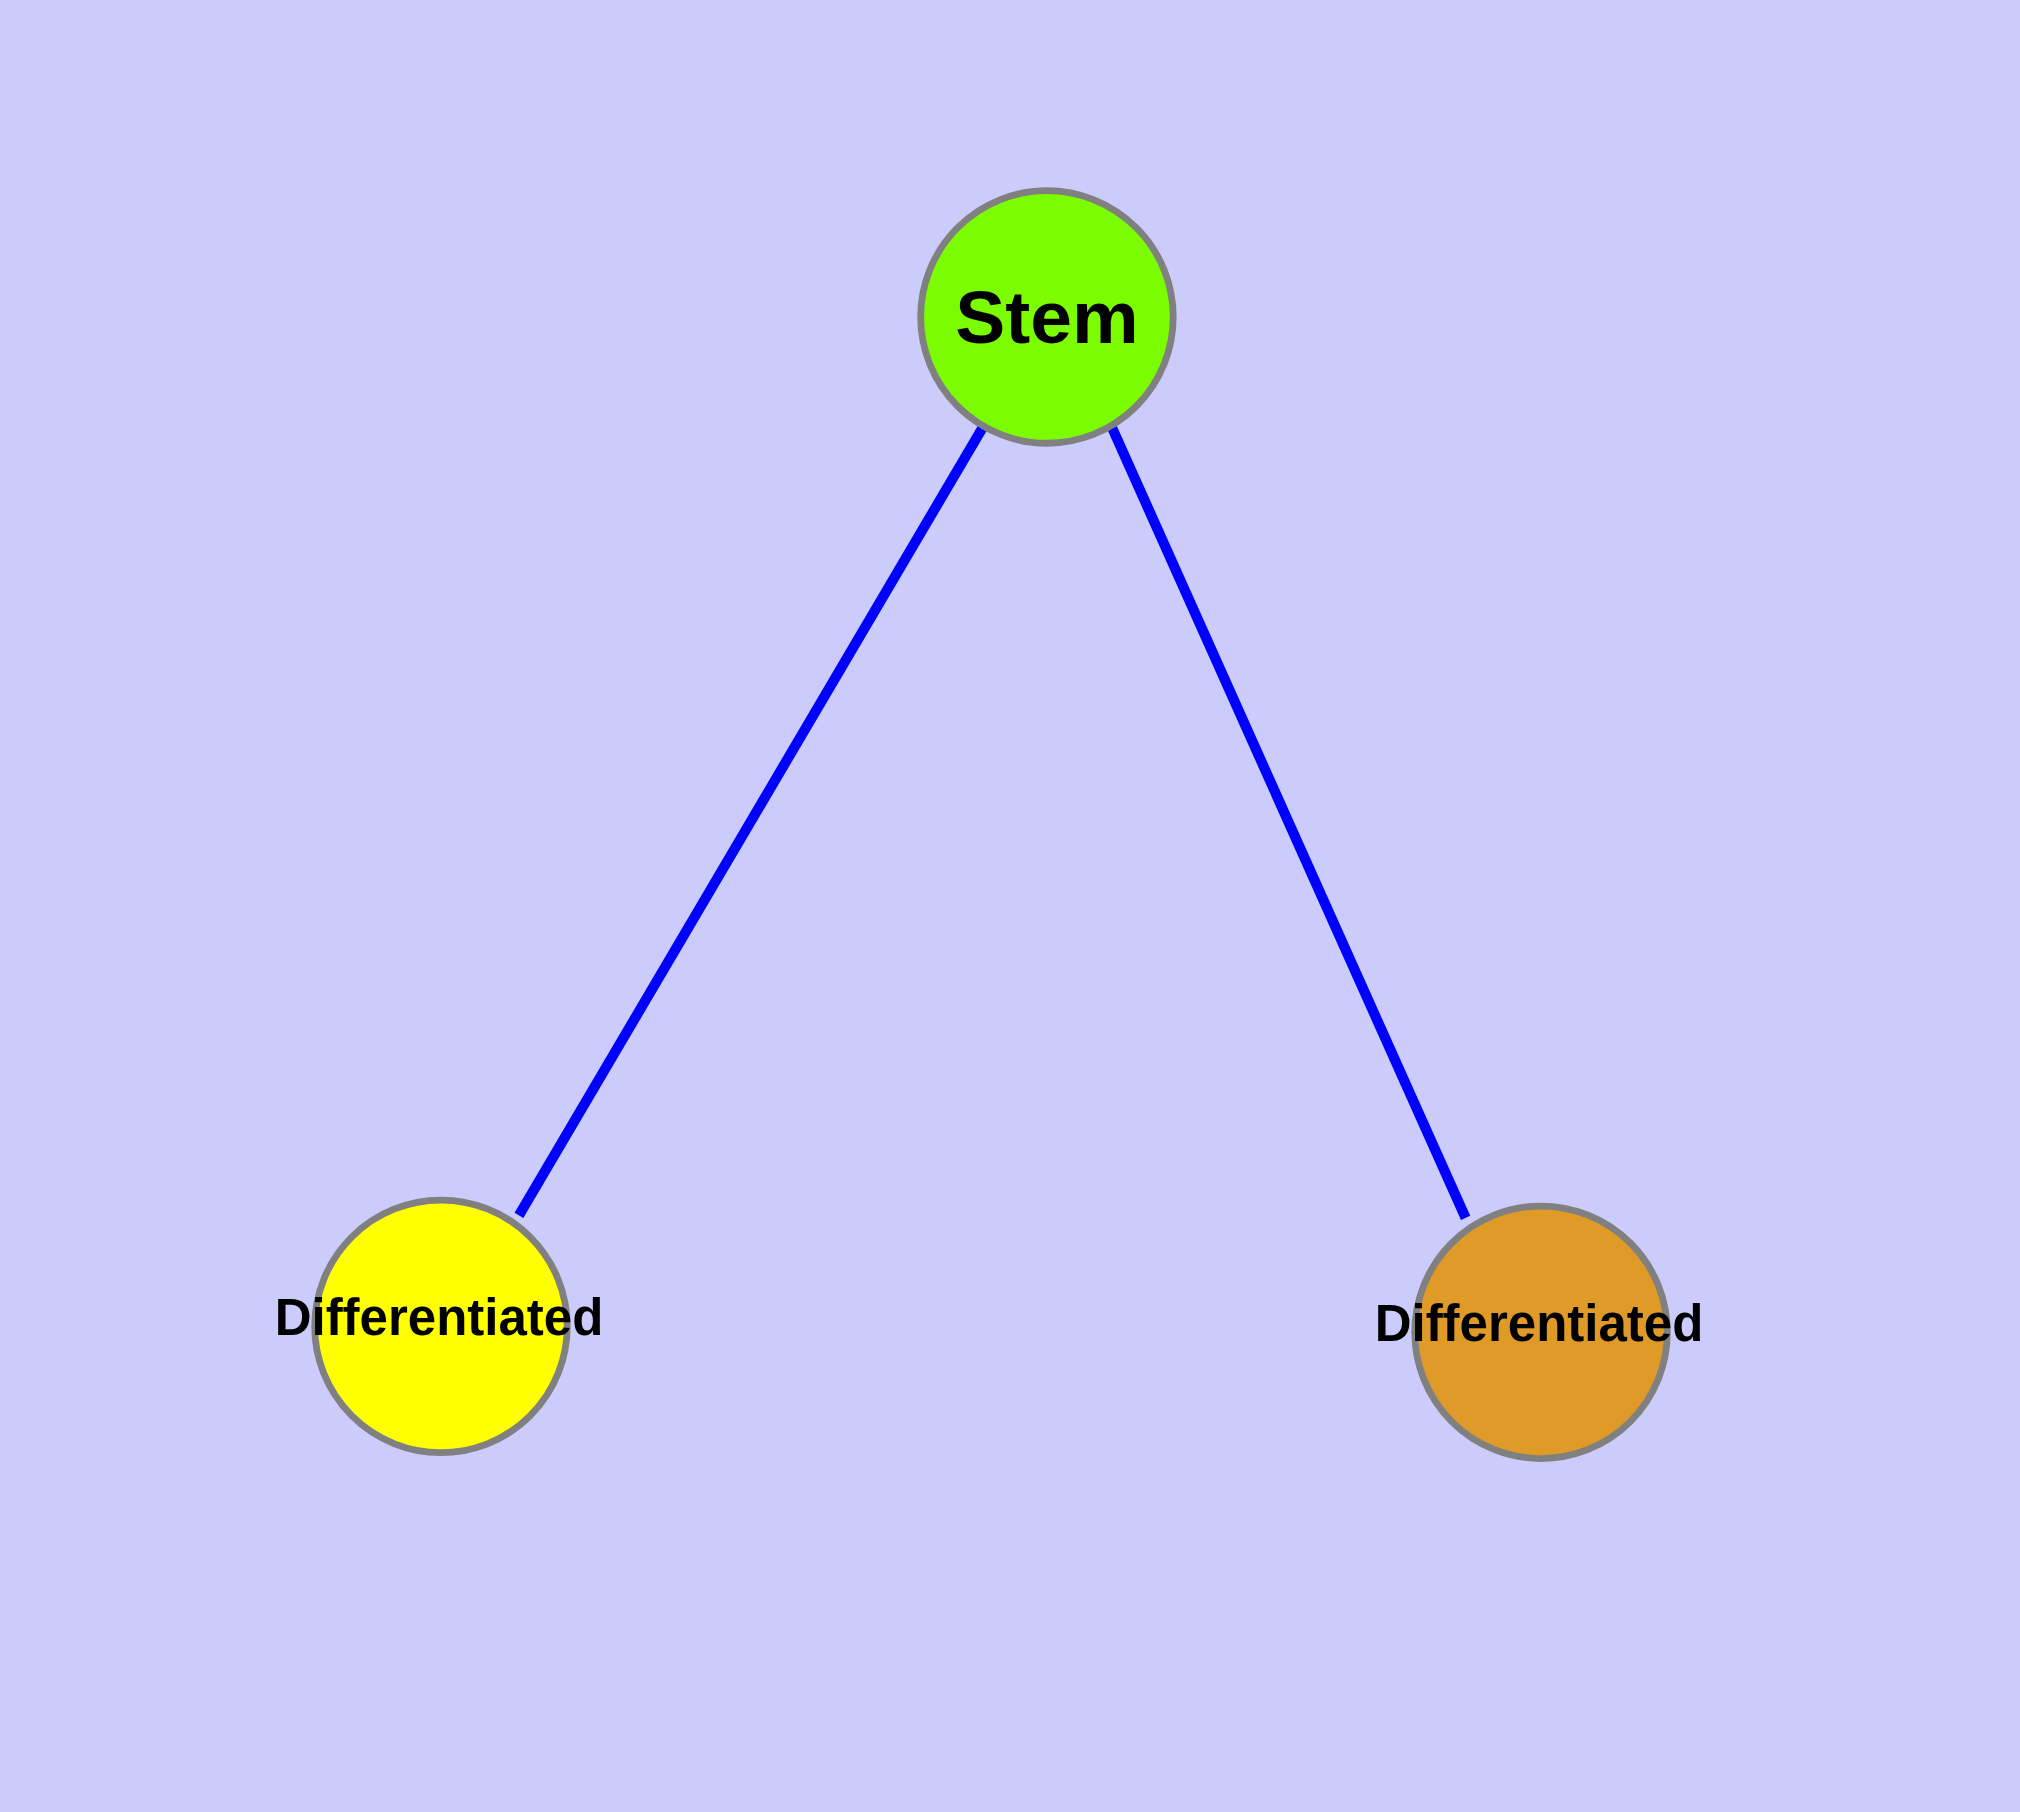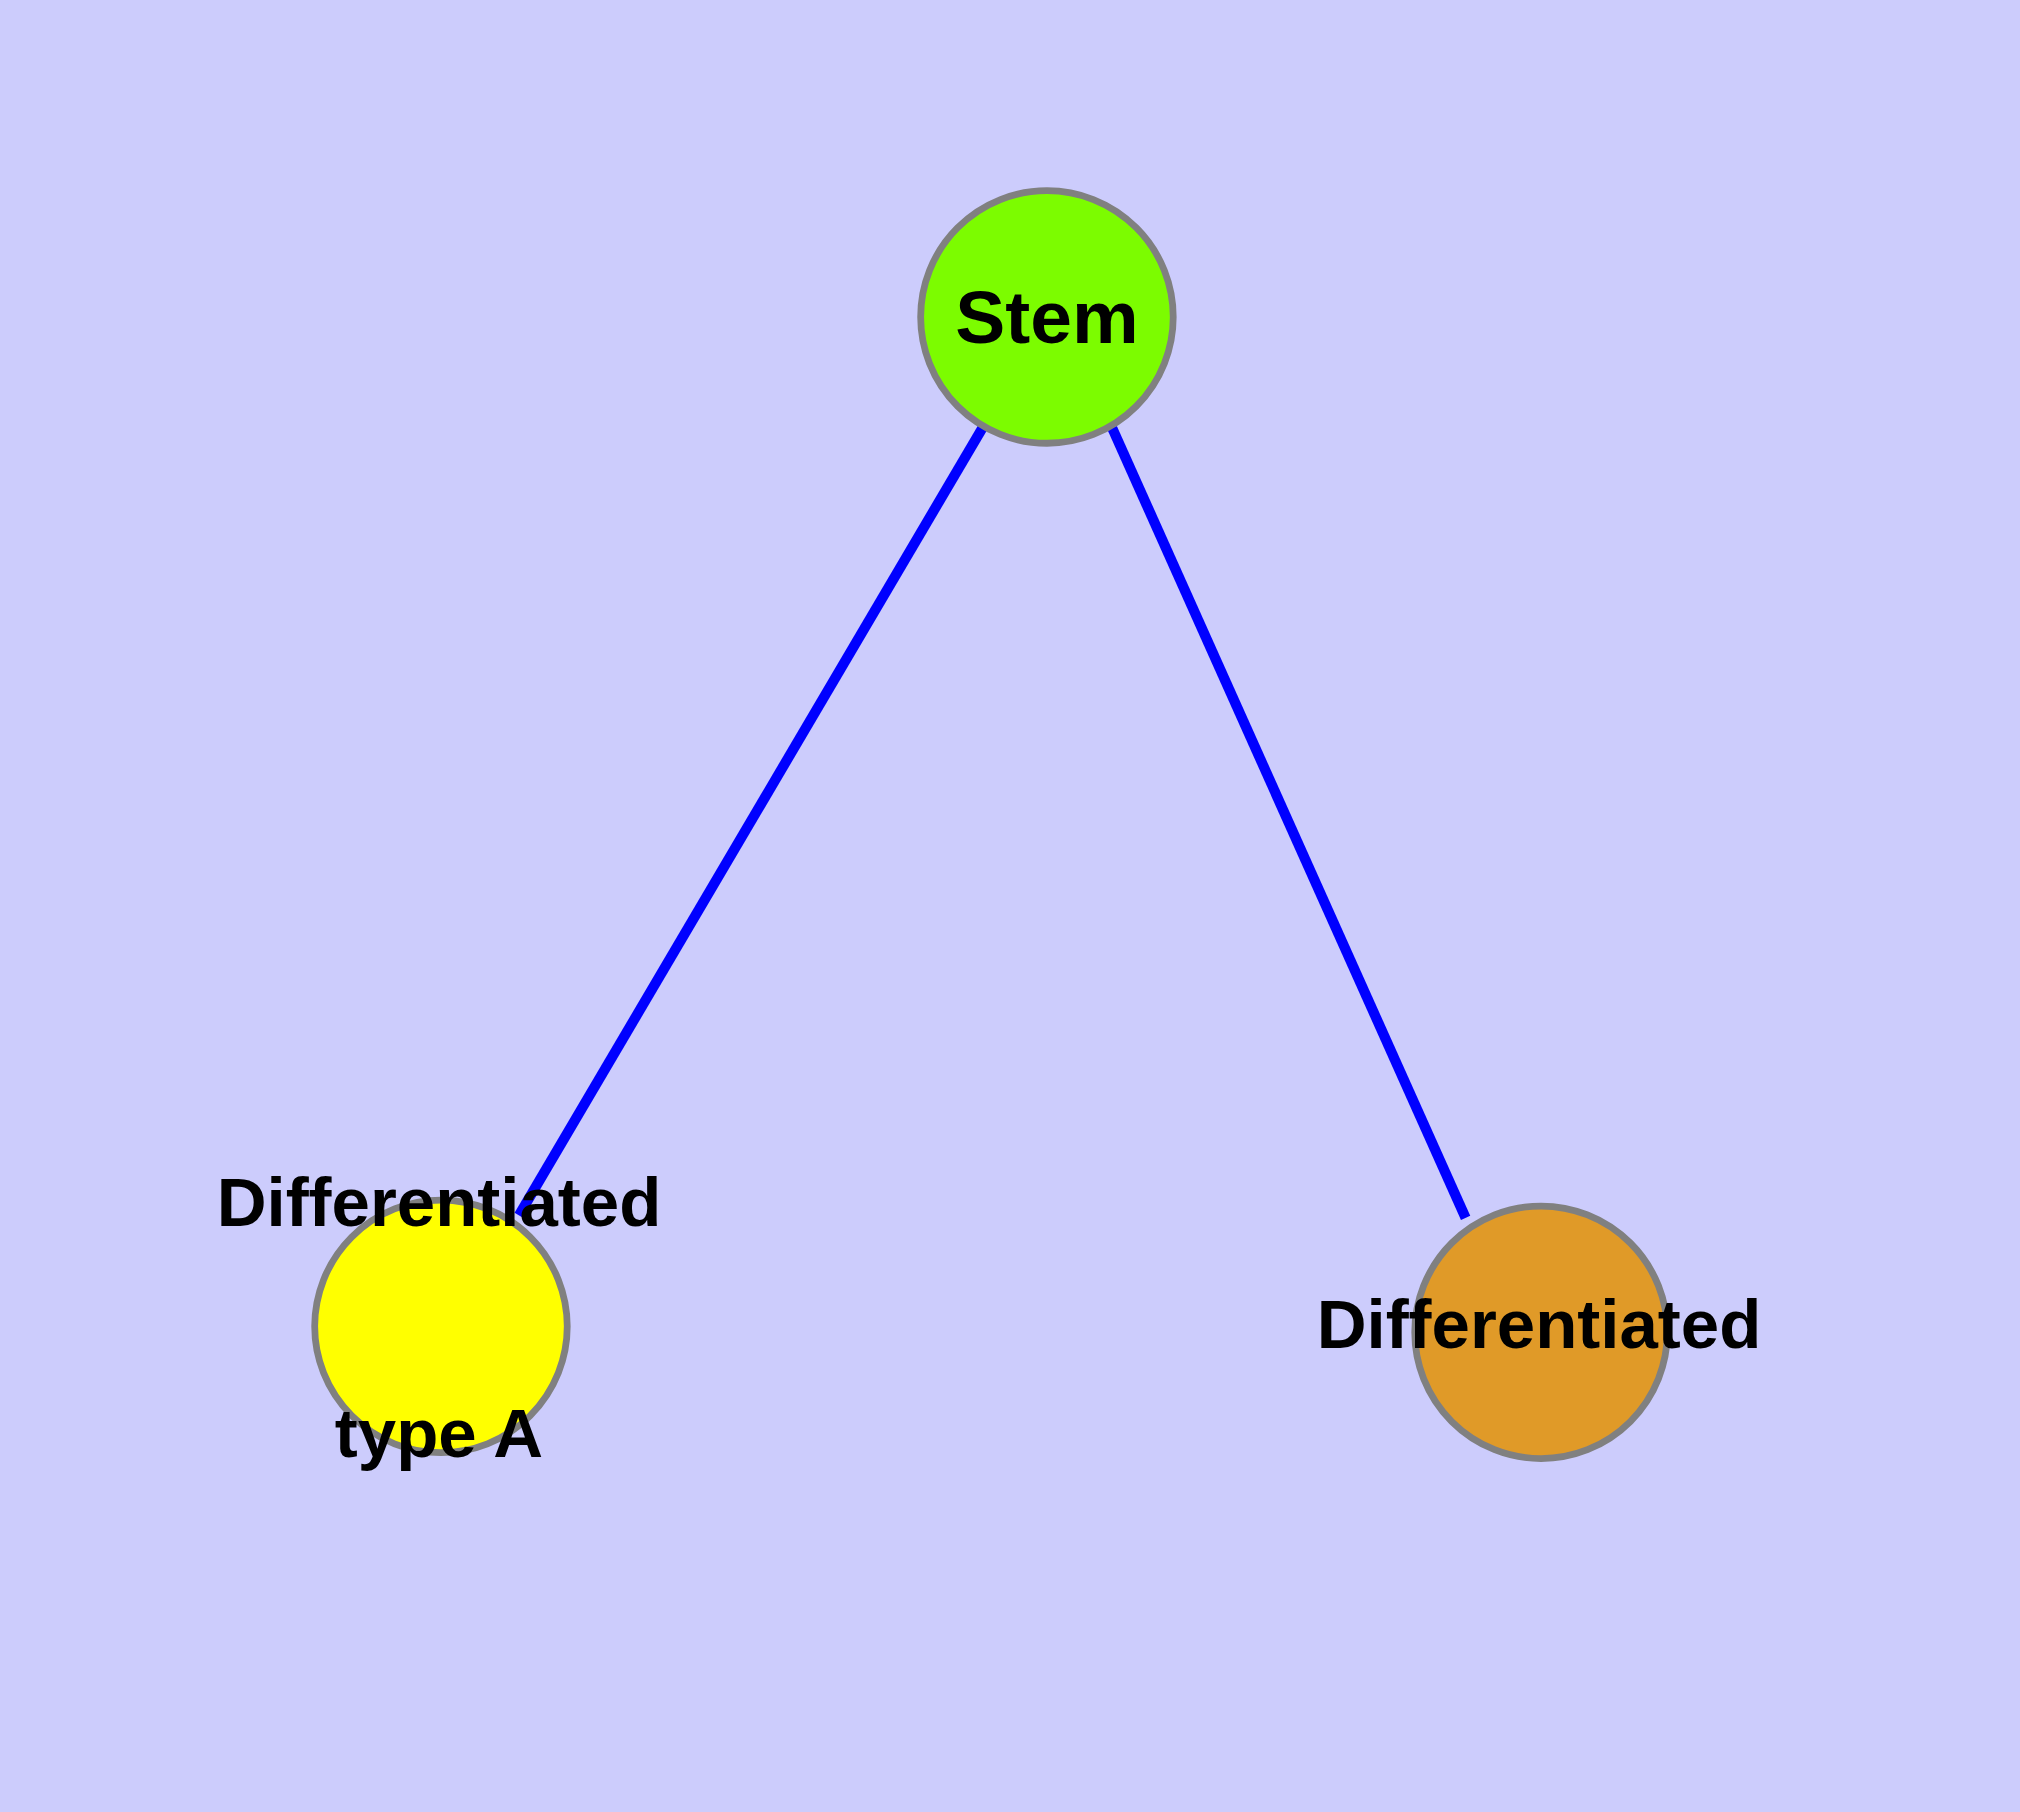--- a/index.html
+++ b/index.html
@@ -35,21 +35,21 @@
     text-align: center;
     white-space: pre;
     line-height: 1.12;
     pointer-events: none;
     transform: translate(-50%, -50%);
   }
   .node-label.stem {
     font-size: 75px;
   }
   .node-label.leaf {
-    font-size: 69px;
+    font-size: 51px;
   }
 </style>
 </head>
 <body>
 
 <div id="canvas" style="background: rgb(204, 204, 252);">
 
   <svg id="graph-svg" viewBox="0 0 2384 2138">
     <g>
       <line stroke="#0000ff" stroke-width="12" stroke-linecap="butt" x1="1160" y1="503" x2="612" y2="1434"></line>
@@ -61,21 +61,20 @@
       <circle cx="1235" cy="374" r="149" fill="#7cfc00" stroke="#808080" stroke-width="8"></circle>
     </g>
   </svg>
 
   <div class="node-label stem" style="left: 1047px; top: 317px; color: rgb(0, 0, 0);">
     <div>Stem</div>
   </div>
 
   <div class="node-label leaf" style="left: 439px; top: 1318px; color: rgb(0, 0, 0);">
     <div>Differentiated</div>
-    <div>type A</div>
   </div>
 
   <div class="node-label leaf" style="left: 1539px; top: 1324px; color: rgb(0, 0, 0);">
     <div>Differentiated</div>
   </div>
 
 </div>
 
 
 </body></html>

